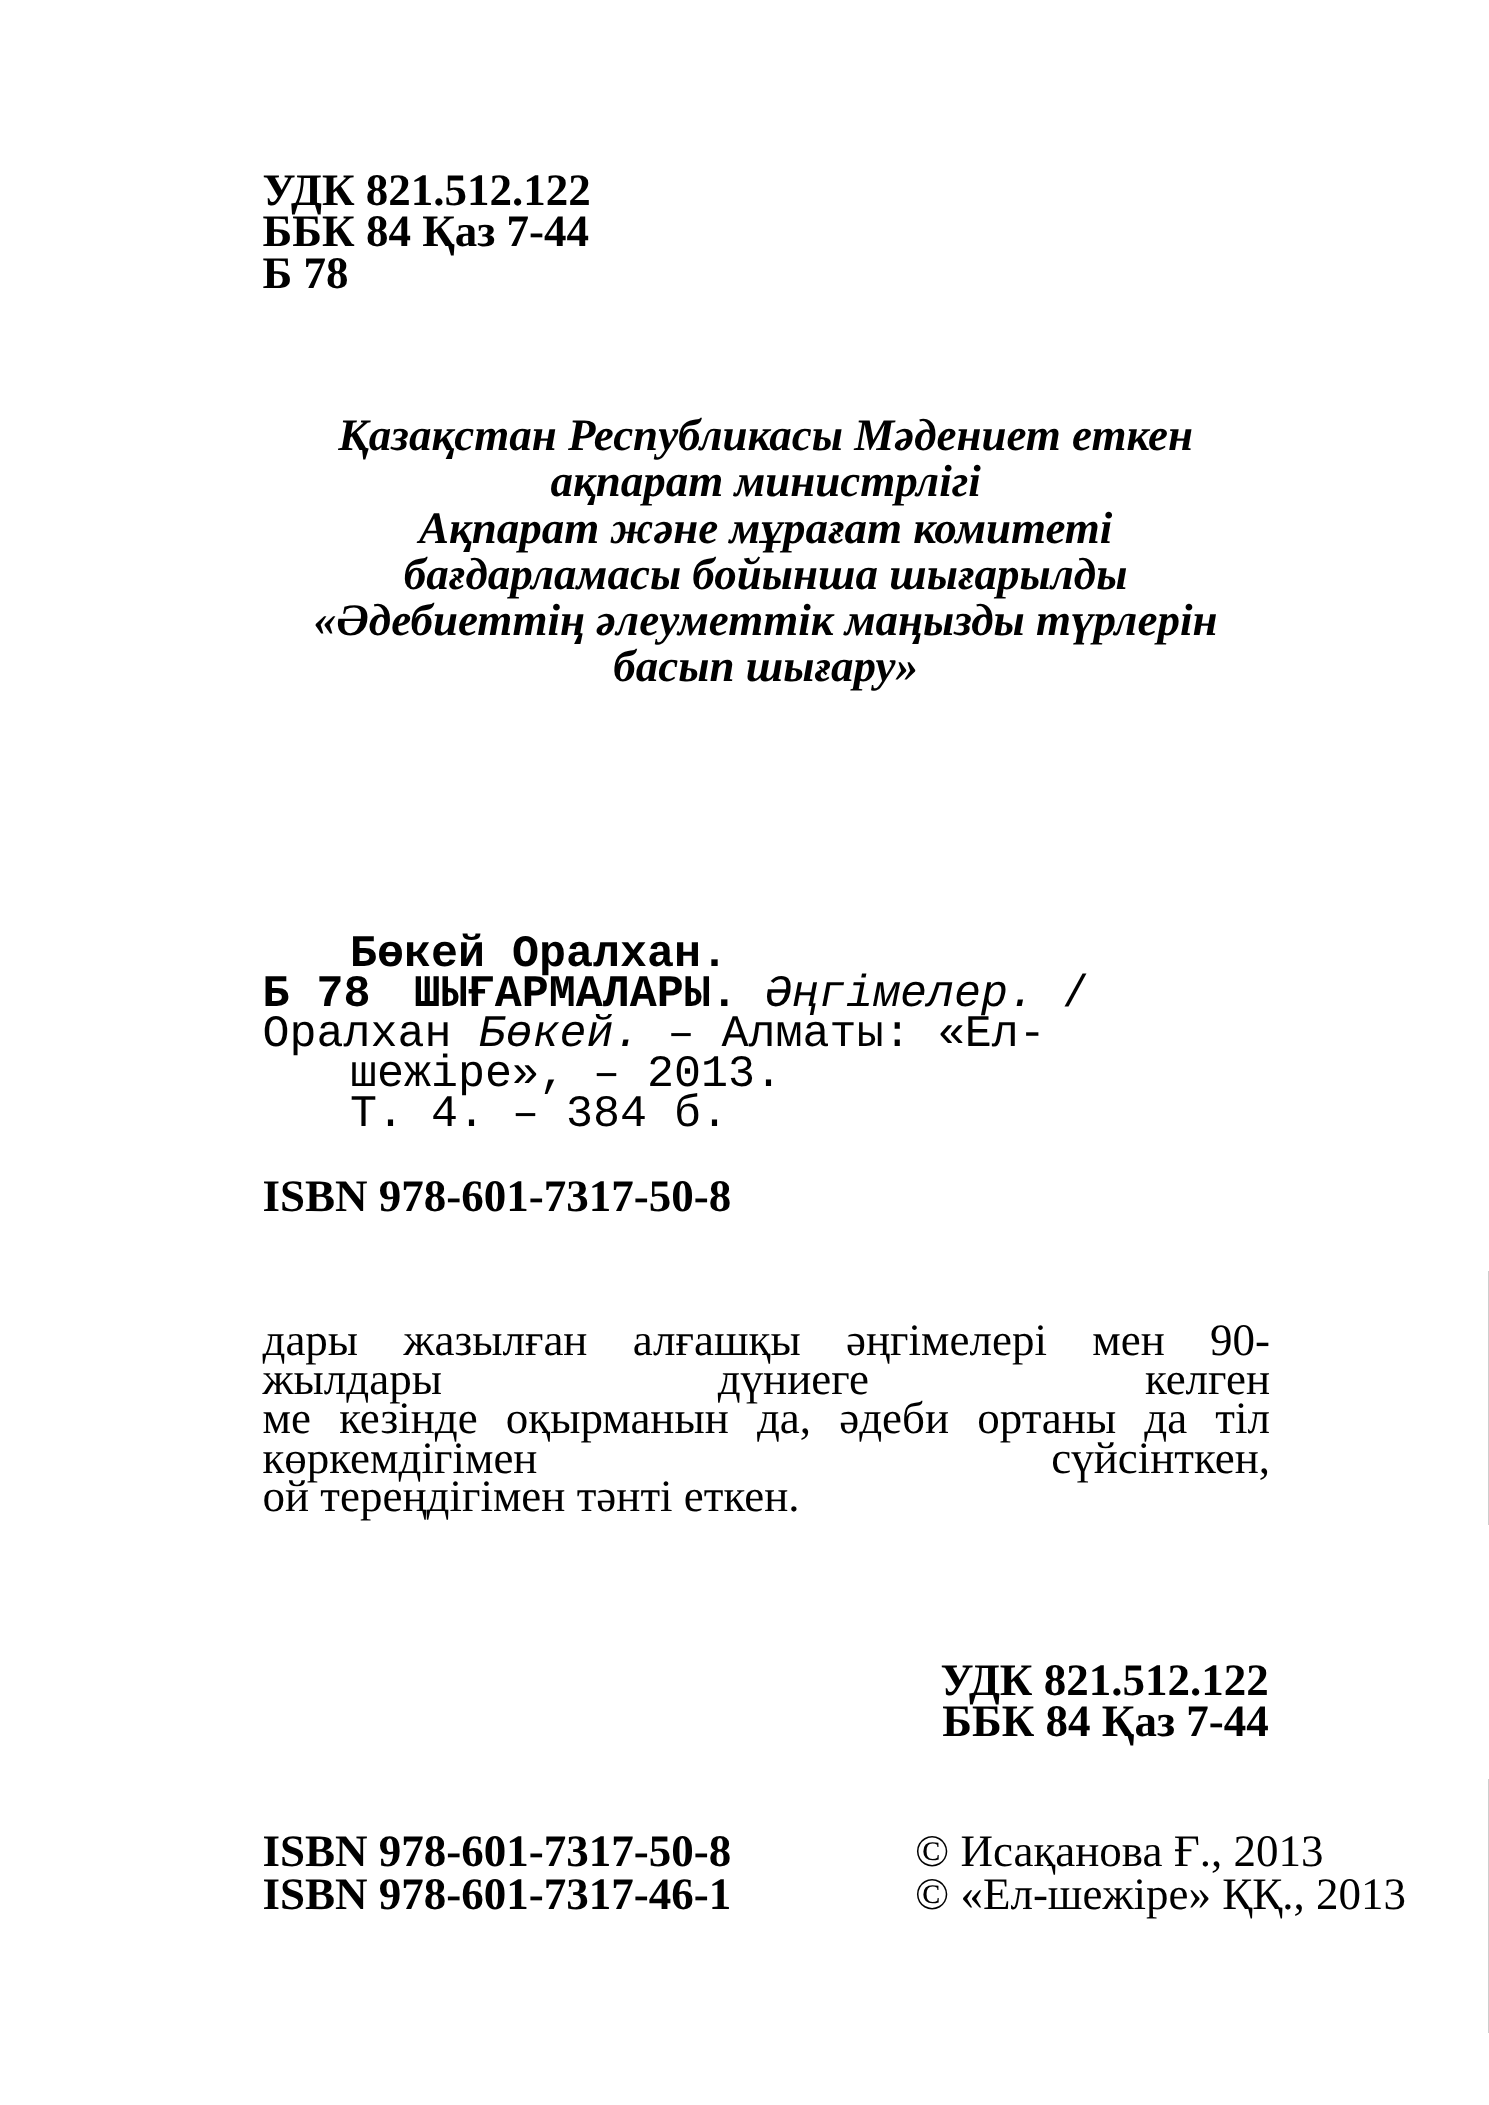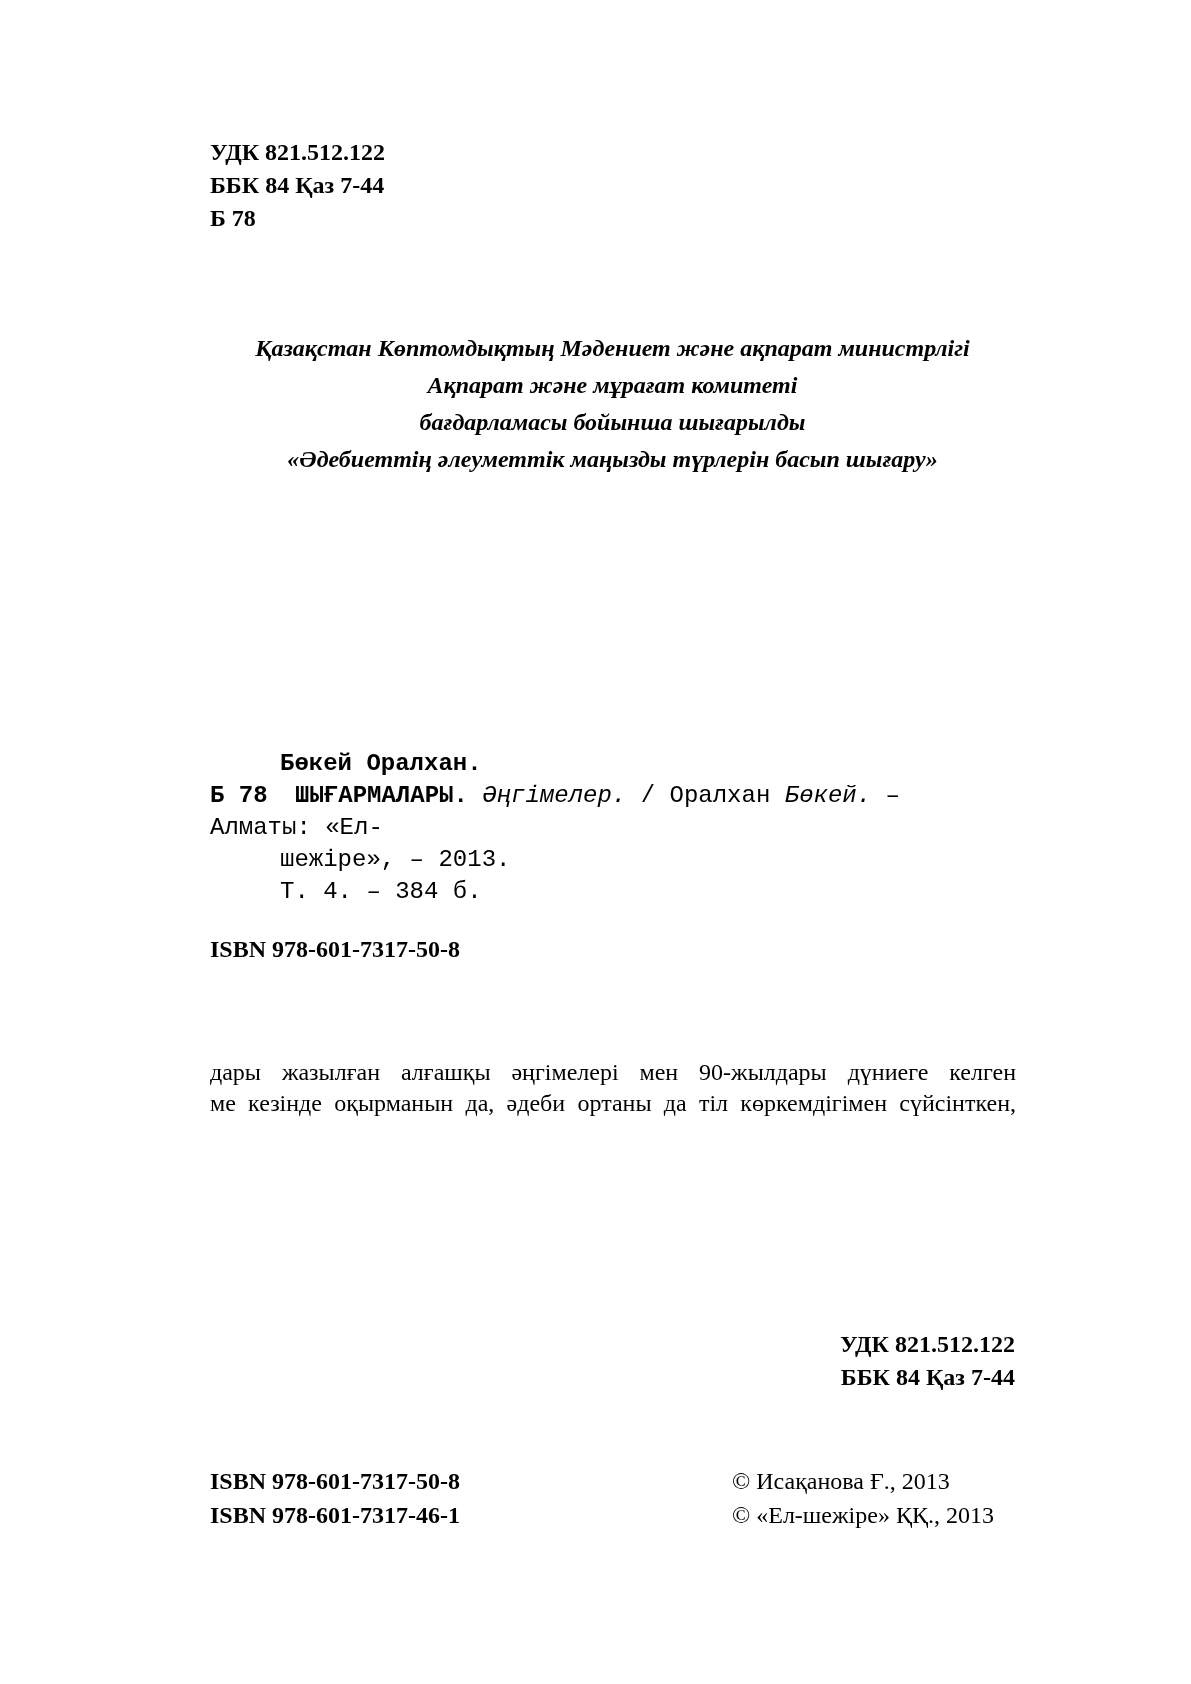--- a/index.html
+++ b/index.html
@@ -3,21 +3,21 @@
 <meta charset="utf-8">
 <style>
   html,body { margin:0; padding:0; background:#888; }
   .page {
     position:relative;
     width:1191px; height:1684px;
     margin:0 auto;
     background:#ffffff;
     color:#000;
     font-family:"Liberation Serif","DejaVu Serif",serif;
-    font-size:24px;
+    font-size:36px;
     overflow:hidden;
   }
   .abs { position:absolute; }
   .b { font-weight:bold; }
   .i { font-style:italic; }
 
   .top-class {
     left:210px; top:136px;
     font-weight:bold;
     line-height:33px;
@@ -71,21 +71,21 @@
 
 <div class="page">
 
   <div class="abs top-class">
     <div>УДК 821.512.122</div>
     <div>ББК 84 Қаз 7-44</div>
     <div>Б 78</div>
   </div>
 
   <div class="abs program">
-    <div>Қазақстан Көптомдықтың Мәдениет және ақпарат министрлігі</div>
+    <div>Қазақстан Республикасы Мәдениет еткен ақпарат министрлігі</div>
     <div>Ақпарат және мұрағат комитеті</div>
     <div>бағдарламасы бойынша шығарылды</div>
     <div>«Әдебиеттің әлеуметтік маңызды түрлерін басып шығару»</div>
   </div>
 
   <div class="abs catalog">
     <div class="indent b">Бөкей Оралхан.</div>
     <div>
       <span class="b sign">Б 78</span>
       <span class="b">ШЫҒАРМАЛАРЫ.</span>
@@ -97,20 +97,21 @@
     </div>
     <div class="indent">шежіре», – 2013.</div>
     <div class="indent">Т. 4. – 384 б.</div>
   </div>
 
   <div class="abs isbn-primary">ISBN 978-601-7317-50-8</div>
 
   <div class="abs annotation">
     <div class="just">дары жазылған алғашқы әңгімелері мен 90-жылдары дүниеге келген</div>
     <div class="just">ме кезінде оқырманын да, әдеби ортаны да тіл көркемдігімен сүйсінткен,</div>
+    <div>ой тереңдігімен тәнті еткен.</div>
   </div>
 
   <div class="abs class-bottom">
     <div>УДК 821.512.122</div>
     <div>ББК 84 Қаз 7-44</div>
   </div>
 
   <div class="abs footer-left">
     <div>ISBN 978-601-7317-50-8</div>
     <div>ISBN 978-601-7317-46-1</div>

